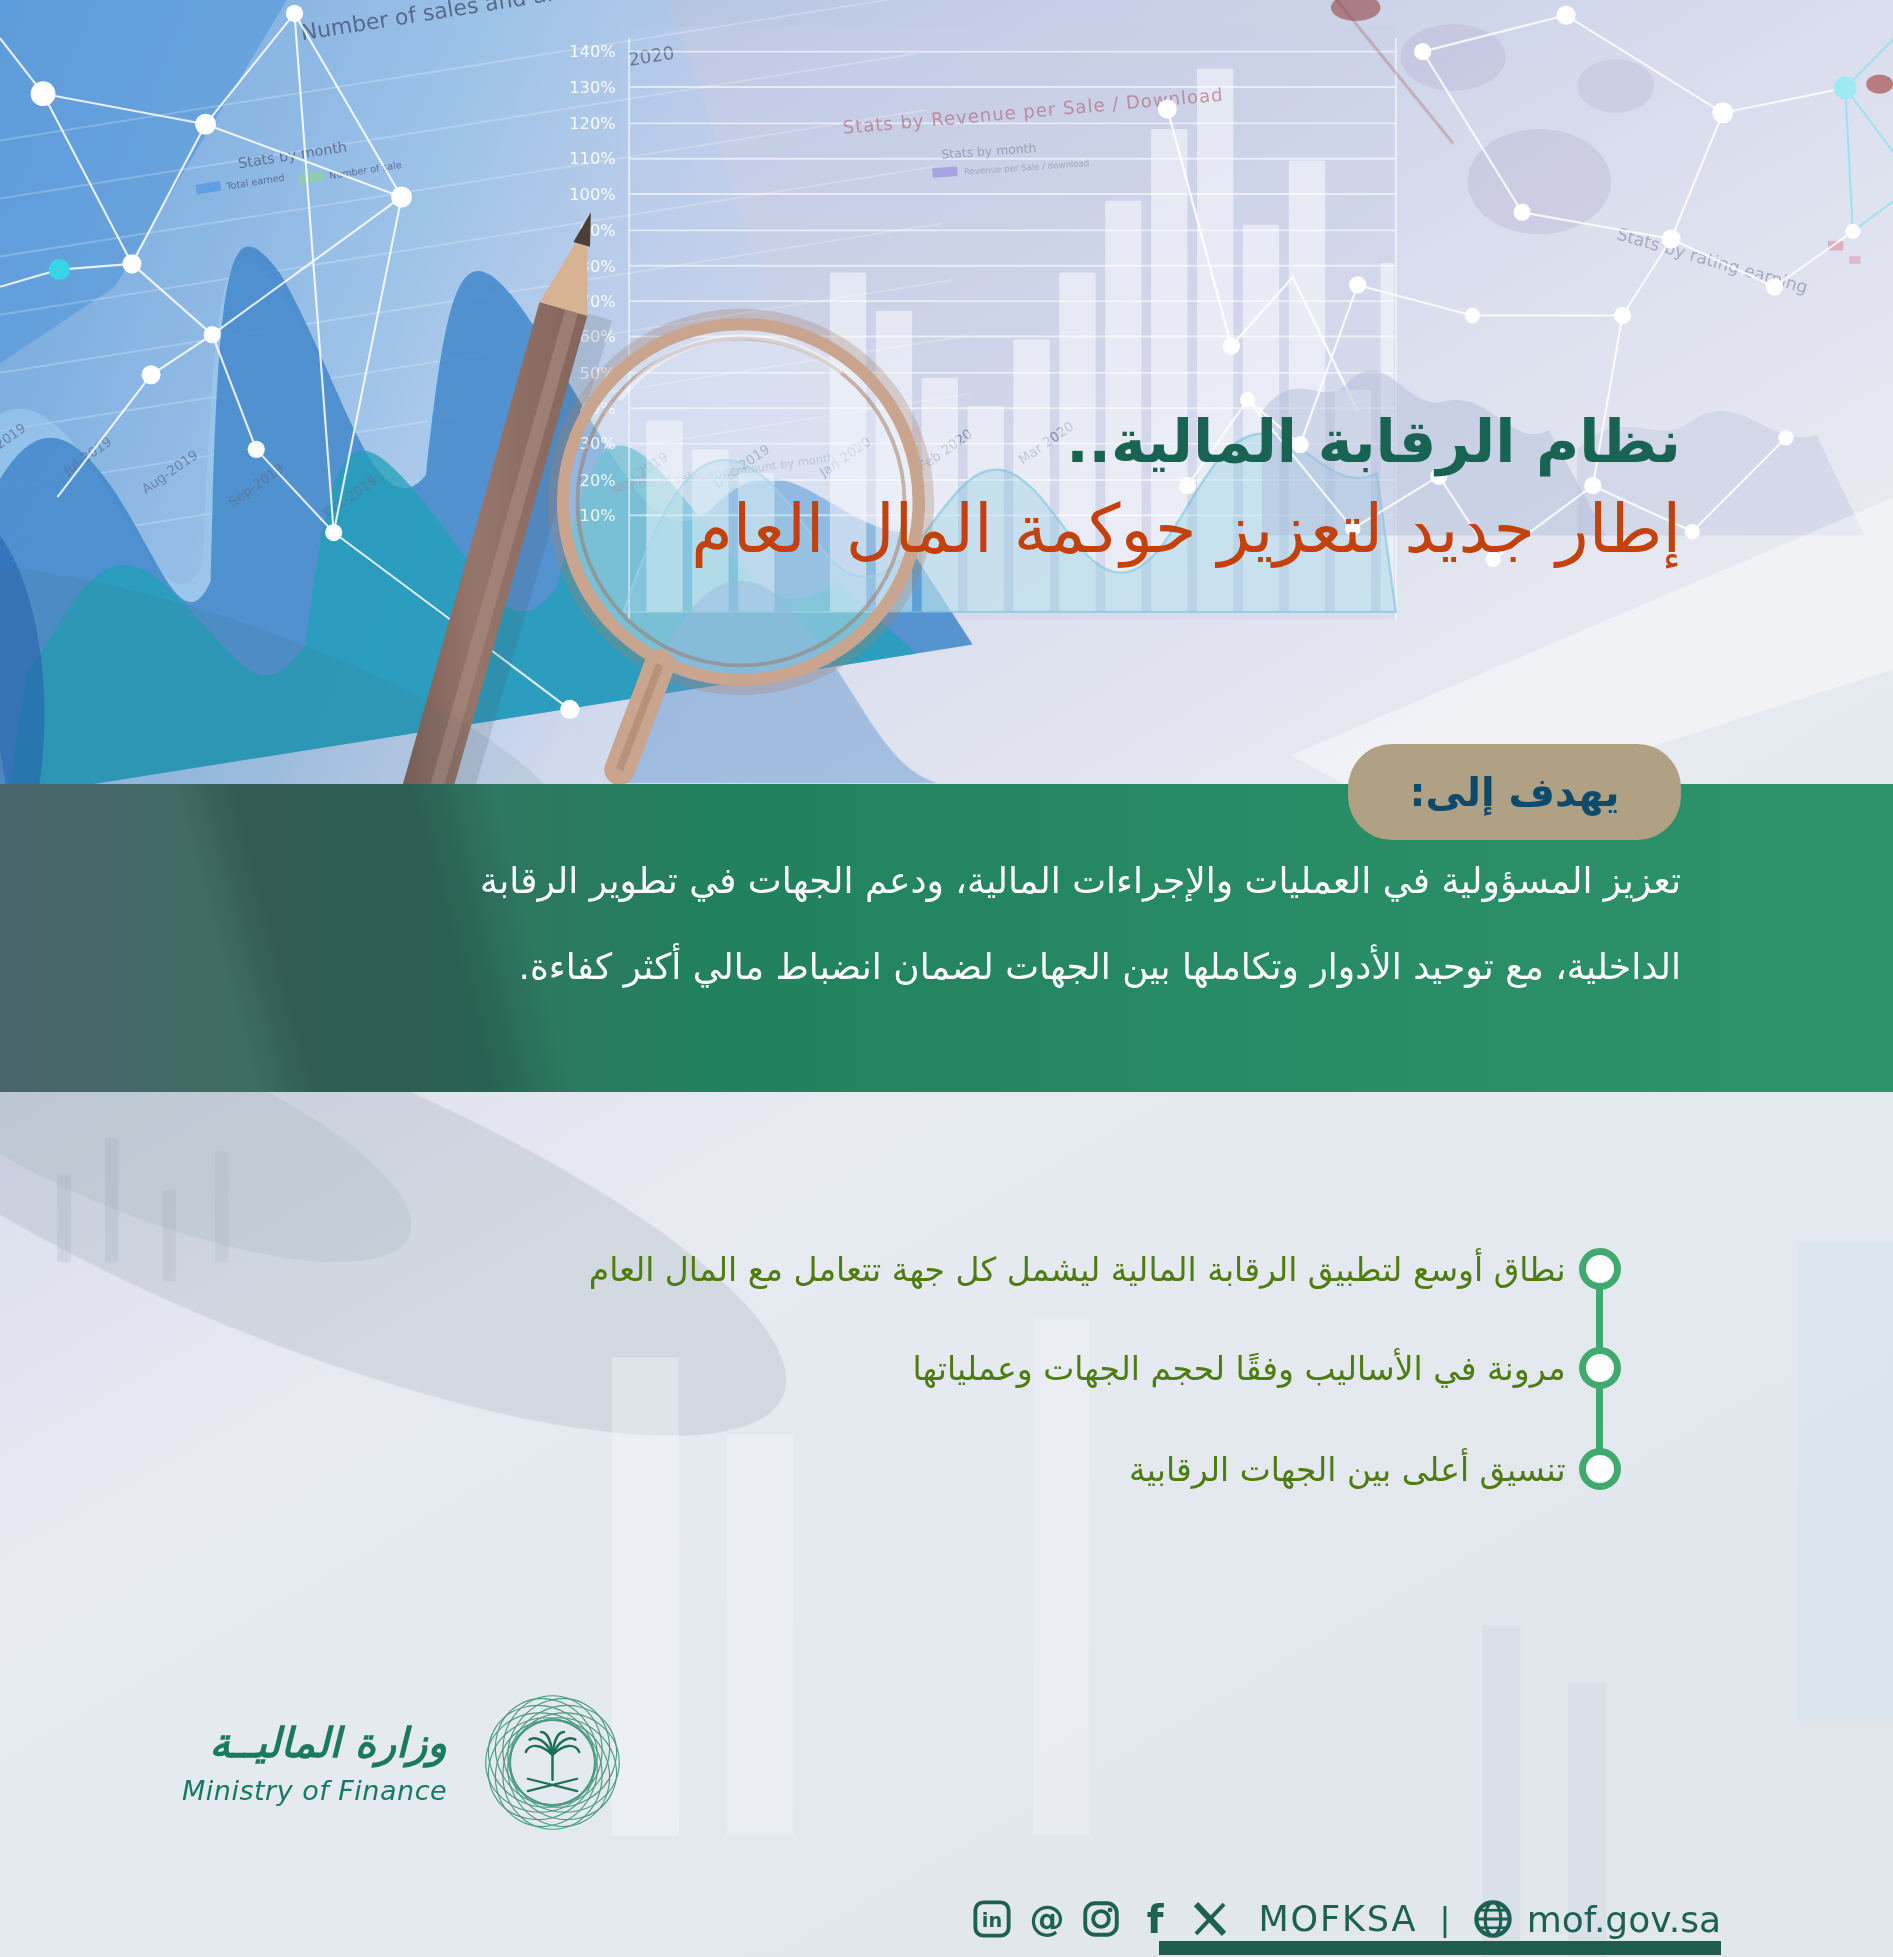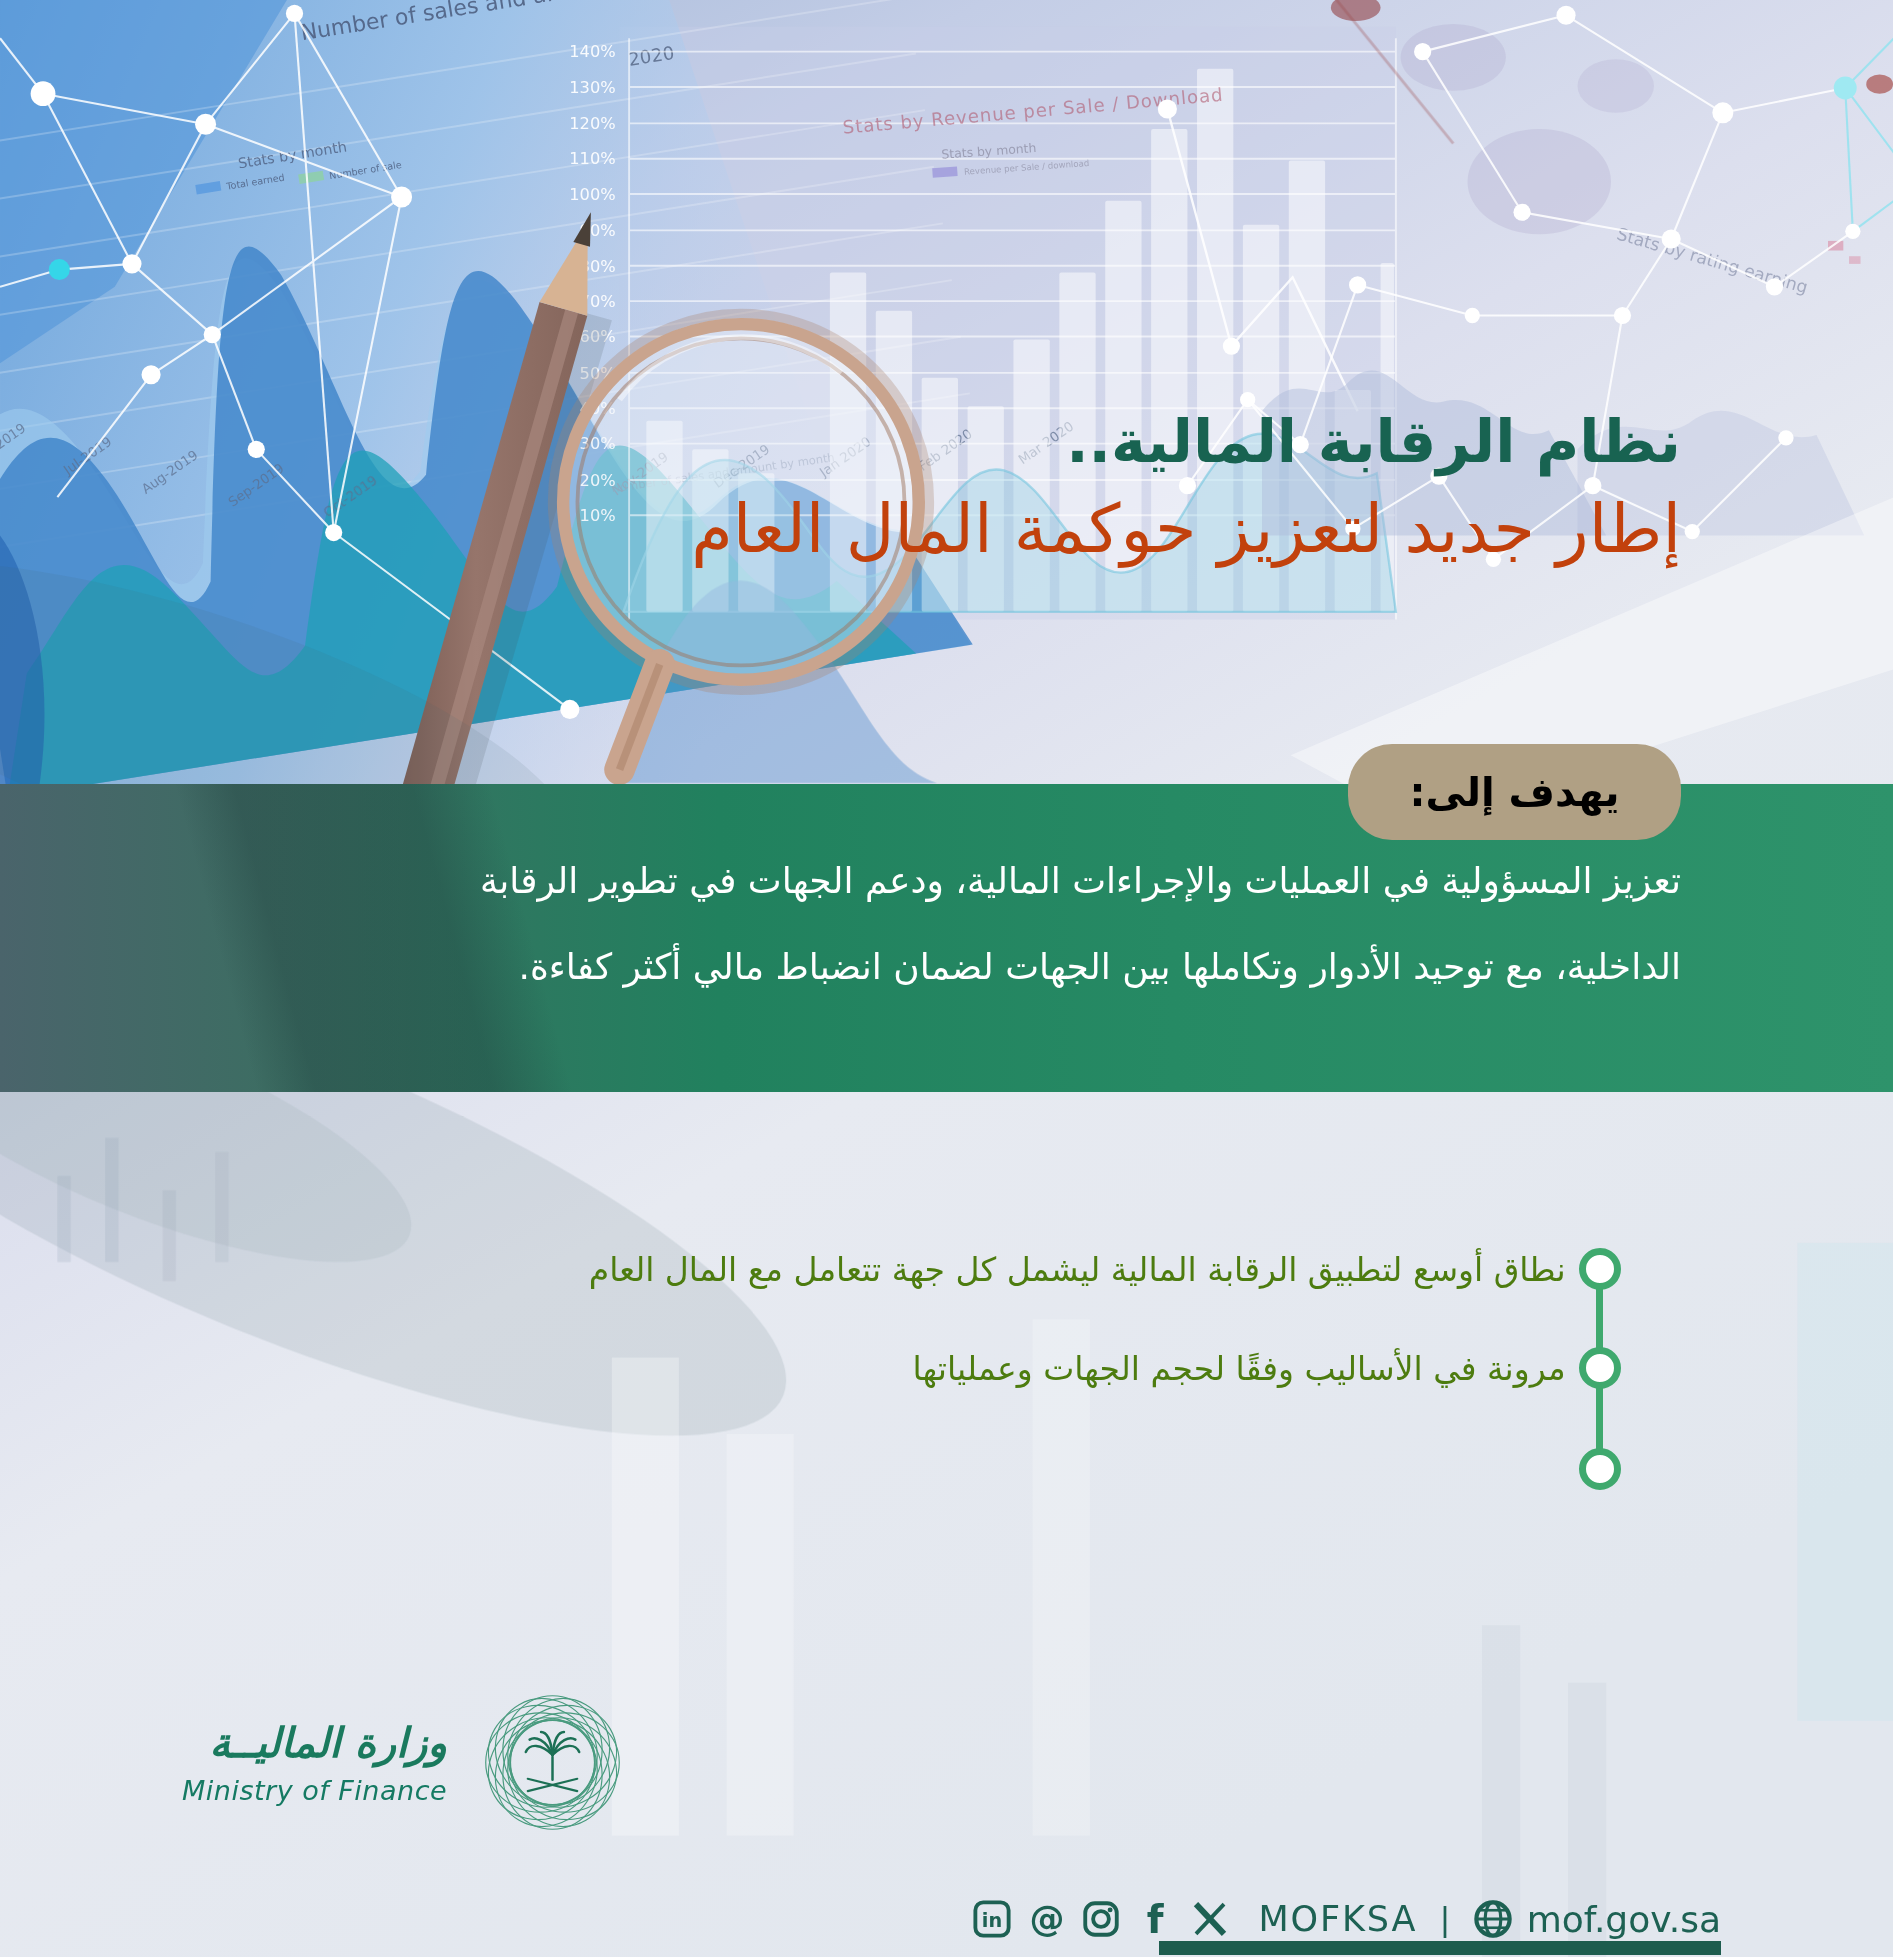--- a/index.html
+++ b/index.html
@@ -8,21 +8,21 @@
   svg.bg{position:absolute;left:0;top:0;z-index:0;}
 
   
   .header{position:absolute;top:409px;right:213px;z-index:3;text-align:right;direction:rtl;color:#186351;}
   .title1{font-size:59px;font-weight:bold;line-height:1.12;letter-spacing:0;}
   .title2{font-size:67px;font-weight:normal;margin-top:15.3px;color:#c2410c;}
 
   
   .badge{position:absolute;top:744px;right:213px;width:333px;height:96px;background:#b0a084;
          border-radius:44px;display:flex;align-items:center;justify-content:center;z-index:5;
-         color:#000000;font-size:40px;font-weight:bold;direction:rtl;}
+         color:#0c4a6e;font-size:40px;font-weight:bold;direction:rtl;}
   .banner{position:absolute;top:784px;left:0;width:1894px;height:308px;z-index:4;
     background:
       linear-gradient(75deg, rgba(23,44,48,0) 13%, rgba(23,44,48,.28) 16%, rgba(23,44,48,.28) 25%, rgba(23,44,48,0) 29%),
       linear-gradient(90deg, #4a646b 0%, #3d6d63 14%, #21815e 38%, #268a64 62%, #2e936b 100%);}
   .banner-text{position:absolute;top:54px;right:213px;text-align:right;direction:rtl;
                color:#ffffff;font-size:36px;line-height:86px;font-weight:normal;}
 
   
   .vline{position:absolute;left:1596px;top:1269px;width:6.7px;height:200px;background:#3fa96e;border-radius:3.8px;z-index:2;}
   .point-row{position:absolute;right:273px;display:flex;align-items:center;gap:13.4px;z-index:3;transform:translateY(-50%);}
@@ -344,20 +344,21 @@
 
   <div class="point-row row1">
     <div class="point-label">نطاق أوسع لتطبيق الرقابة المالية ليشمل كل جهة تتعامل مع المال العام</div>
     <div class="marker"></div>
   </div>
   <div class="point-row row2">
     <div class="point-label">مرونة في الأساليب وفقًا لحجم الجهات وعملياتها</div>
     <div class="marker"></div>
   </div>
   <div class="point-row row3">
+    <div class="point-label">تنسيق أعلى بين الجهات الرقابية</div>
     <div class="marker"></div>
   </div>
 
   <div class="logo">
     <div class="logo-text">
       <div class="logo-ar">وزارة الماليــة</div>
       <div class="logo-en">Ministry of Finance</div>
     </div>
     <svg width="145" height="145" viewBox="-76 -76 152 152">
       <g stroke="#2e8d6b" fill="none" stroke-width="1.2" opacity="0.85">

